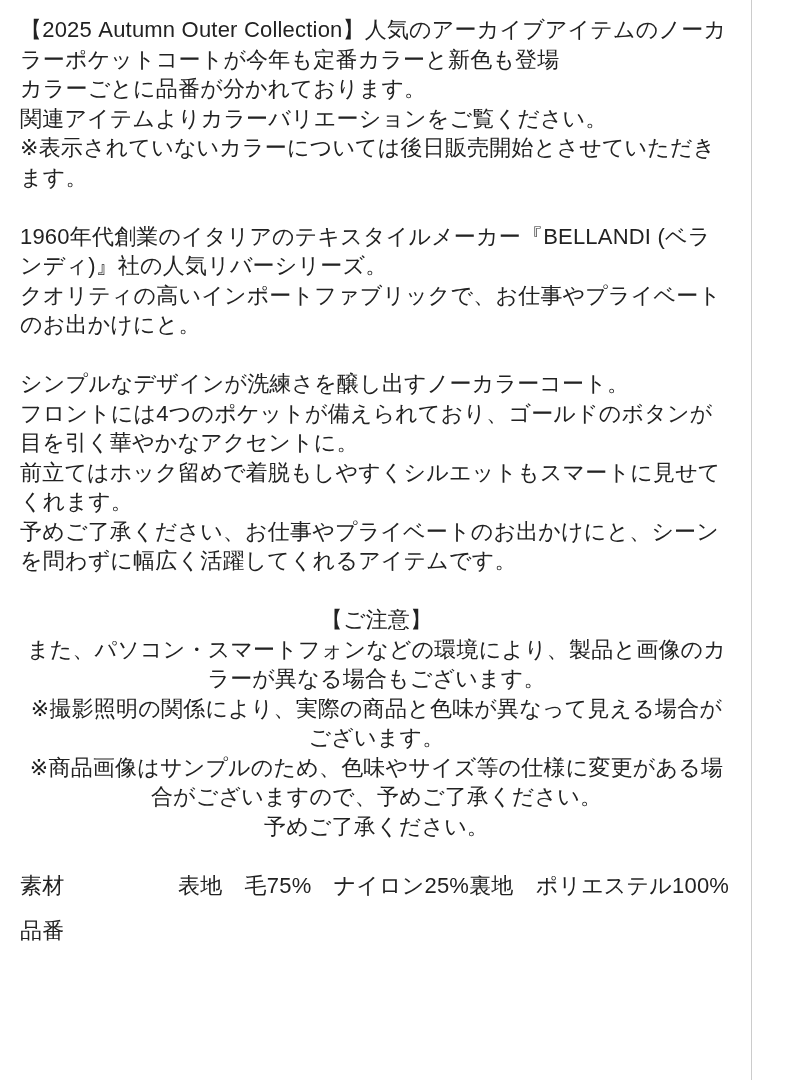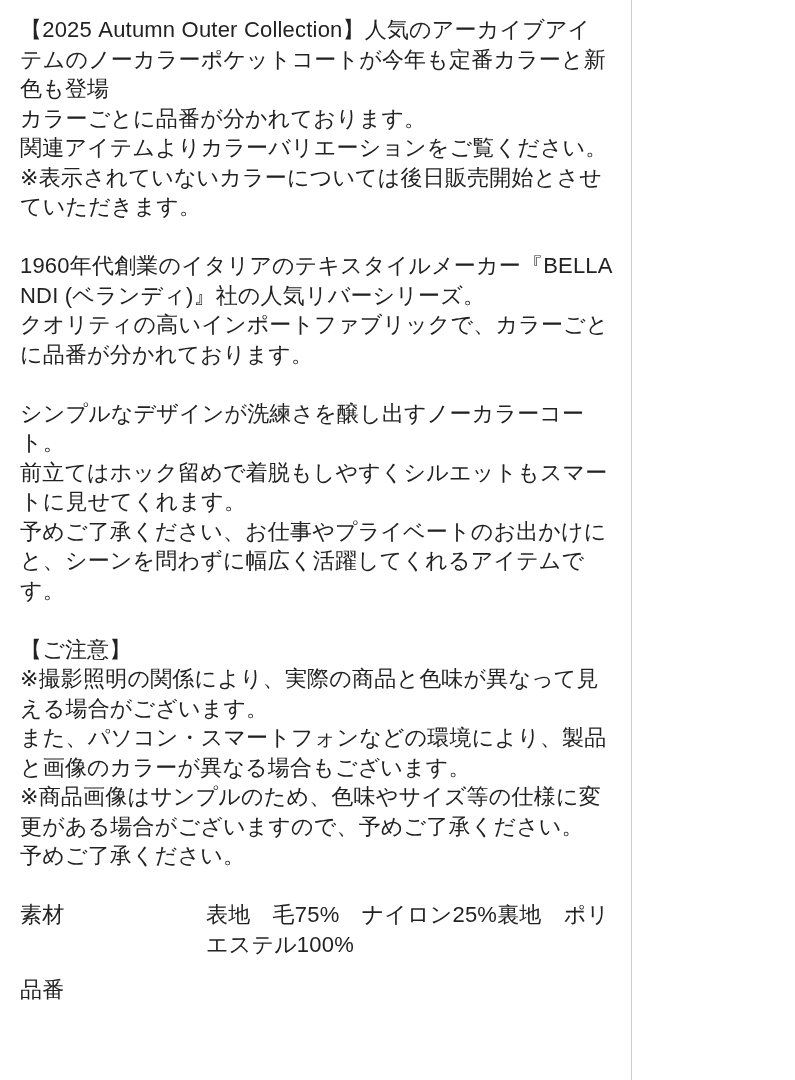--- a/index.html
+++ b/index.html
@@ -8,47 +8,47 @@
     background: #ffffff;
   }
   body {
     width: 795px;
     height: 1080px;
     overflow: hidden;
     font-family: "Liberation Sans", "DejaVu Sans", sans-serif;
   }
   .page {
     box-sizing: border-box;
-    width: 632px;
+    width: 752px;
     height: 1080px;
     border-right: 1px solid #cccccc;
     padding: 15px 18px 0 20px;
     color: #222222;
     font-size: 22px;
     line-height: 29.5px;
     letter-spacing: 0.2px;
   }
   .para {
     margin: 0 0 29.5px 0;
   }
   .para:last-of-type {
     margin-bottom: 29.5px;
+    text-align: center;
   }
   .line {
     min-height: 29.5px;
     word-break: break-all;
   }
   .specs {
     margin-top: 0;
   }
   .spec-row {
     display: flex;
     align-items: flex-start;
     margin-bottom: 16px;
-    gap: 28px;
   }
   .spec-label {
     flex: 0 0 158px;
   }
   .spec-value {
     flex: 1 1 auto;
     word-break: break-all;
   }
 </style>
 </head>
@@ -58,33 +58,34 @@
 
   <section class="para">
     <div class="line">【2025 Autumn Outer Collection】人気のアーカイブアイテムのノーカラーポケットコートが今年も定番カラーと新色も登場</div>
     <div class="line">カラーごとに品番が分かれております。</div>
     <div class="line">関連アイテムよりカラーバリエーションをご覧ください。</div>
     <div class="line">※表示されていないカラーについては後日販売開始とさせていただきます。</div>
   </section>
 
   <section class="para">
     <div class="line">1960年代創業のイタリアのテキスタイルメーカー『BELLANDI (ベランディ)』社の人気リバーシリーズ。</div>
-    <div class="line">クオリティの高いインポートファブリックで、カラーごとに品番が分かれております。</div>
+    <div class="line">クオリティの高いインポートファブリックで、お仕事やプライベートのお出かけにと。</div>
   </section>
 
   <section class="para">
     <div class="line">シンプルなデザインが洗練さを醸し出すノーカラーコート。</div>
+    <div class="line">フロントには4つのポケットが備えられており、ゴールドのボタンが目を引く華やかなアクセントに。</div>
     <div class="line">前立てはホック留めで着脱もしやすくシルエットもスマートに見せてくれます。</div>
     <div class="line">予めご了承ください、お仕事やプライベートのお出かけにと、シーンを問わずに幅広く活躍してくれるアイテムです。</div>
   </section>
 
   <section class="para">
     <div class="line">【ご注意】</div>
+    <div class="line">また、パソコン・スマートフォンなどの環境により、製品と画像のカラーが異なる場合もございます。</div>
     <div class="line">※撮影照明の関係により、実際の商品と色味が異なって見える場合がございます。</div>
-    <div class="line">また、パソコン・スマートフォンなどの環境により、製品と画像のカラーが異なる場合もございます。</div>
     <div class="line">※商品画像はサンプルのため、色味やサイズ等の仕様に変更がある場合がございますので、予めご了承ください。</div>
     <div class="line">予めご了承ください。</div>
   </section>
 
   <div class="specs">
     <div class="spec-row">
       <div class="spec-label">素材</div>
       <div class="spec-value">表地　毛75%　ナイロン25%裏地　ポリエステル100%</div>
     </div>
     <div class="spec-row">

